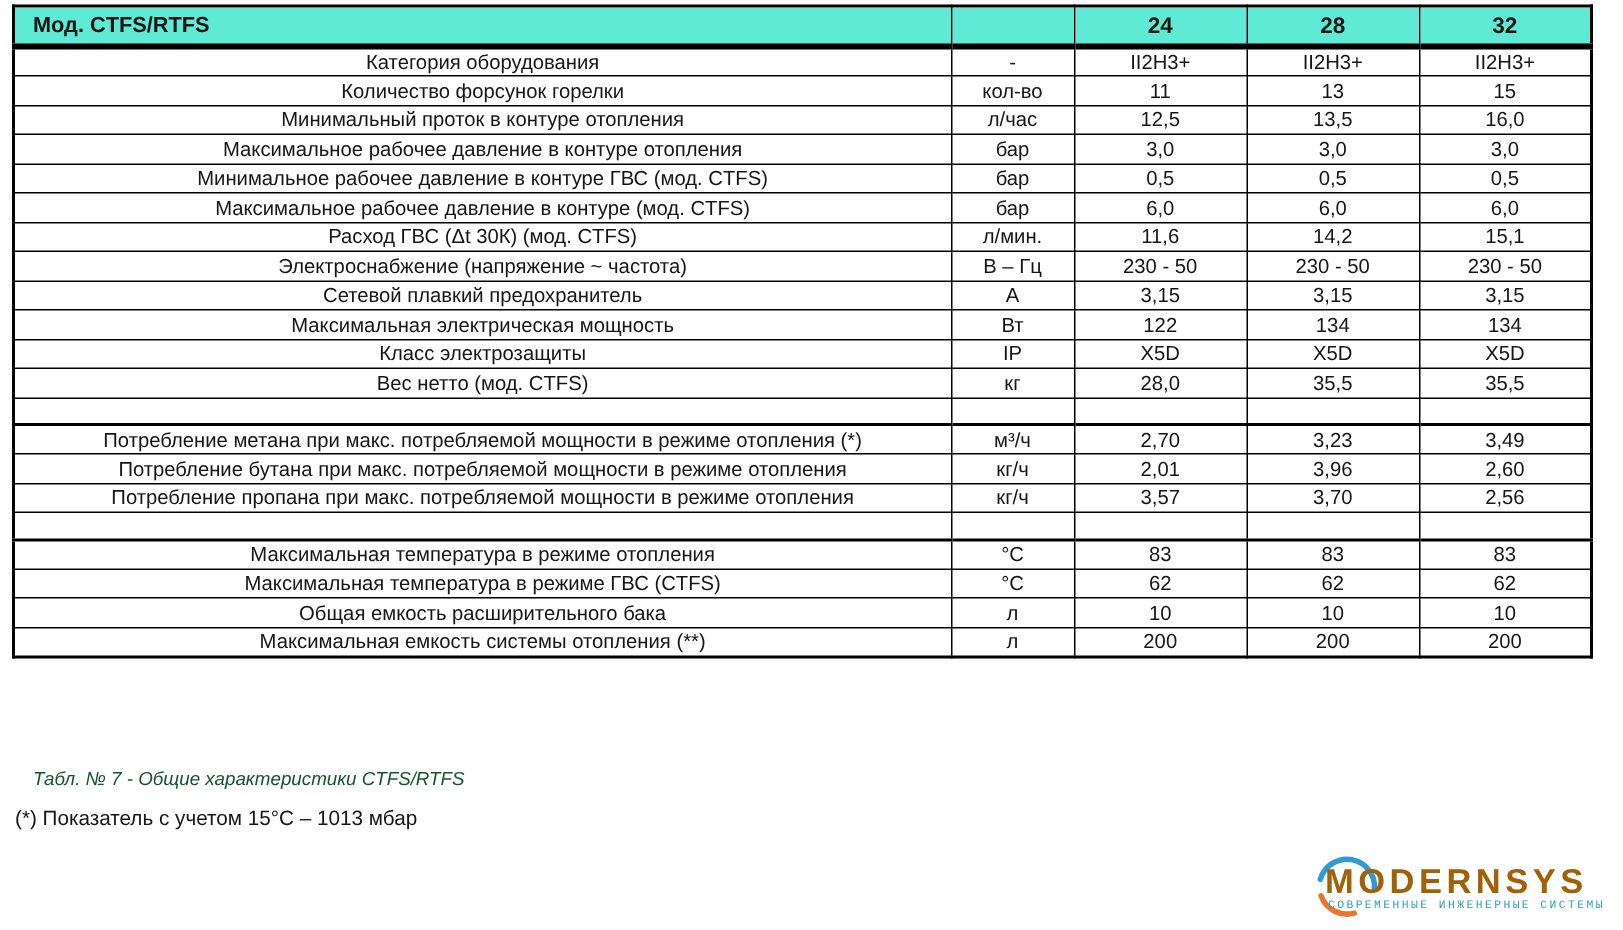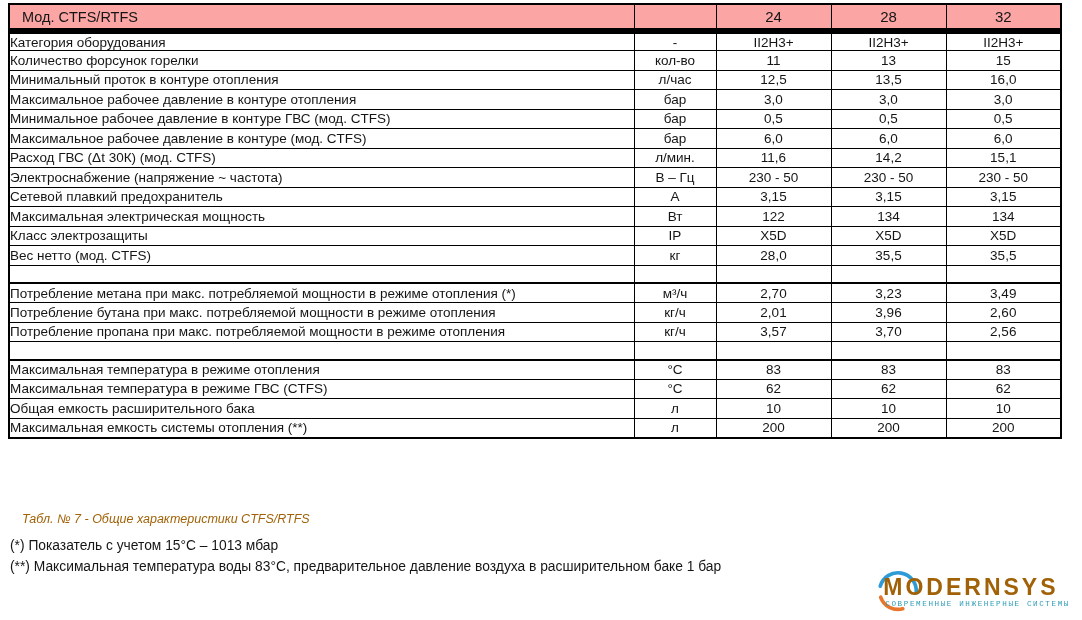--- a/index.html
+++ b/index.html
@@ -7,36 +7,36 @@
   body { font-family: "Liberation Sans", sans-serif; color: #151515; position: relative; }
 
   .spec-table {
     position: absolute; left: 8px; top: 3px; width: 1052px;
     border-collapse: collapse; table-layout: fixed;
     border: 2px solid #000;
   }
   .spec-table td, .spec-table th { border: 1px solid #000; overflow: hidden; white-space: nowrap; }
 
   .spec-table thead th {
-    background: #fca5a5; height: 27px;
-    border-bottom: 6px solid #000000;
-    font-weight: normal;
+    background: #5eead4; height: 27px;
+    border-bottom: 4px solid #000000;
+    font-weight: bold;
   }
   th.h-title { text-align: left; padding-left: 12px; font-size: 14.5px; }
   th.h-model { text-align: center; font-size: 15px; }
   th.h-unit  { }
 
   .spec-table tbody td { height: 19.5px; font-size: 13.5px; }
-  td.c-label { text-align: left; padding-left: 0; }
+  td.c-label { text-align: center; padding-left: 0; }
   td.c-unit, td.c-val { text-align: center; }
   tr.spacer td { height: 18px; border-bottom: 2px solid #000; }
 
   .caption {
     position: absolute; left: 22px; top: 512px;
-    font-style: italic; font-size: 12.5px; color: #a16207;
+    font-style: italic; font-size: 12.5px; color: #14532d;
   }
 
   .footnotes { position: absolute; left: 10px; top: 536px; font-size: 13.8px; line-height: 20.5px; }
 
   .logo { position: absolute; right: 12px; bottom: 6px; }
   .logo-row { display: flex; align-items: center; }
   .logo-mark { width: 46px; height: 46px; margin-right: -38px; position: relative; z-index: 0; }
   .logo-text-block { position: relative; z-index: 1; display: flex; flex-direction: column; align-items: flex-start; }
   .logo-name { font-size: 23px; font-weight: bold; letter-spacing: 3px; color: #a16207; line-height: 24px; }
   .logo-tagline { font-size: 7.6px; letter-spacing: 1.6px; color: #2d9db6; margin-top: 1px; margin-left: 2px; font-family: "Liberation Mono", monospace; }
@@ -209,21 +209,20 @@
         <td class="c-val">200</td>
         <td class="c-val">200</td>
       </tr>
     </tbody>
 </table>
 
 <div class="caption">Табл. № 7 - Общие характеристики CTFS/RTFS</div>
 
 <div class="footnotes">
   <div>(*) Показатель с учетом 15°С – 1013 мбар</div>
-  <div>(**) Максимальная температура воды 83°С, предварительное давление воздуха в расширительном баке 1 бар</div>
 </div>
 
 <div class="logo">
   <div class="logo-row">
     <svg class="logo-mark" viewBox="0 0 50 50">
       <path d="M 5.7 19.8 A 20 20 0 0 1 44.9 26.7" fill="none" stroke="#2e9bd6" stroke-width="4" stroke-linecap="round"></path>
       <path d="M 6.2 31.8 A 20 20 0 0 0 30.2 44.3" fill="none" stroke="#e8762c" stroke-width="4" stroke-linecap="round"></path>
     </svg>
     <div class="logo-text-block">
       <div class="logo-name">MODERNSYS</div>

